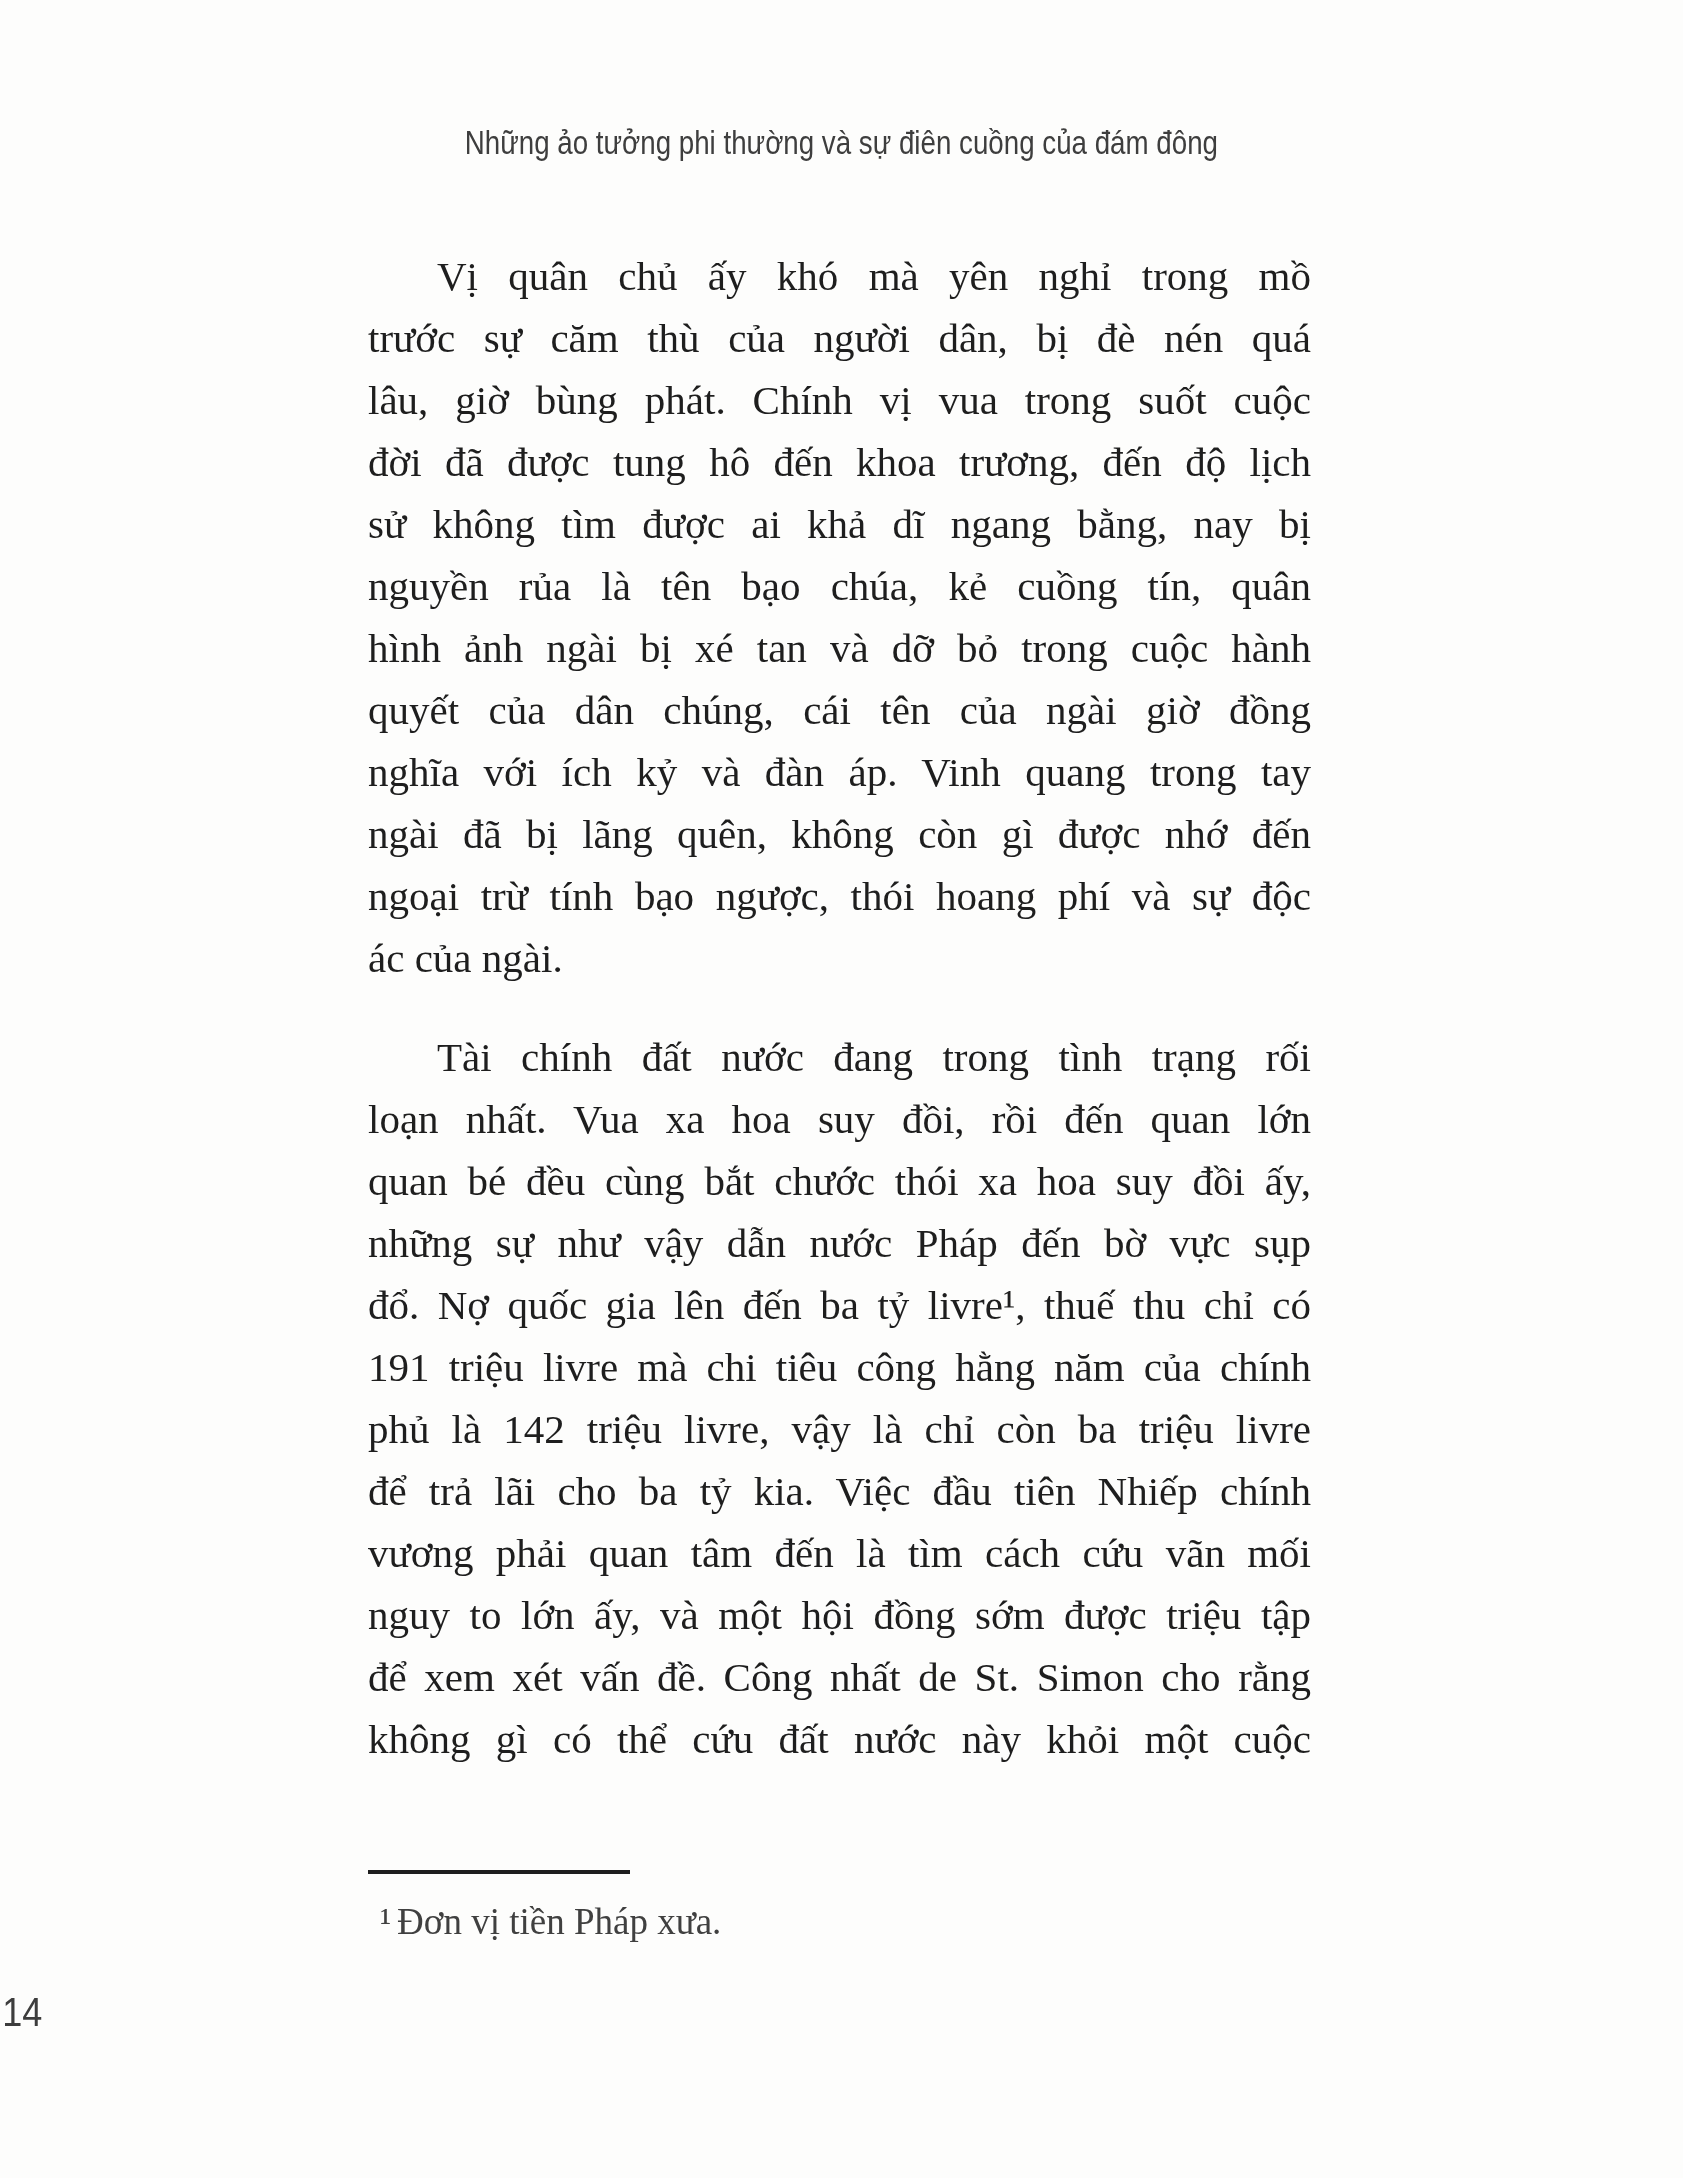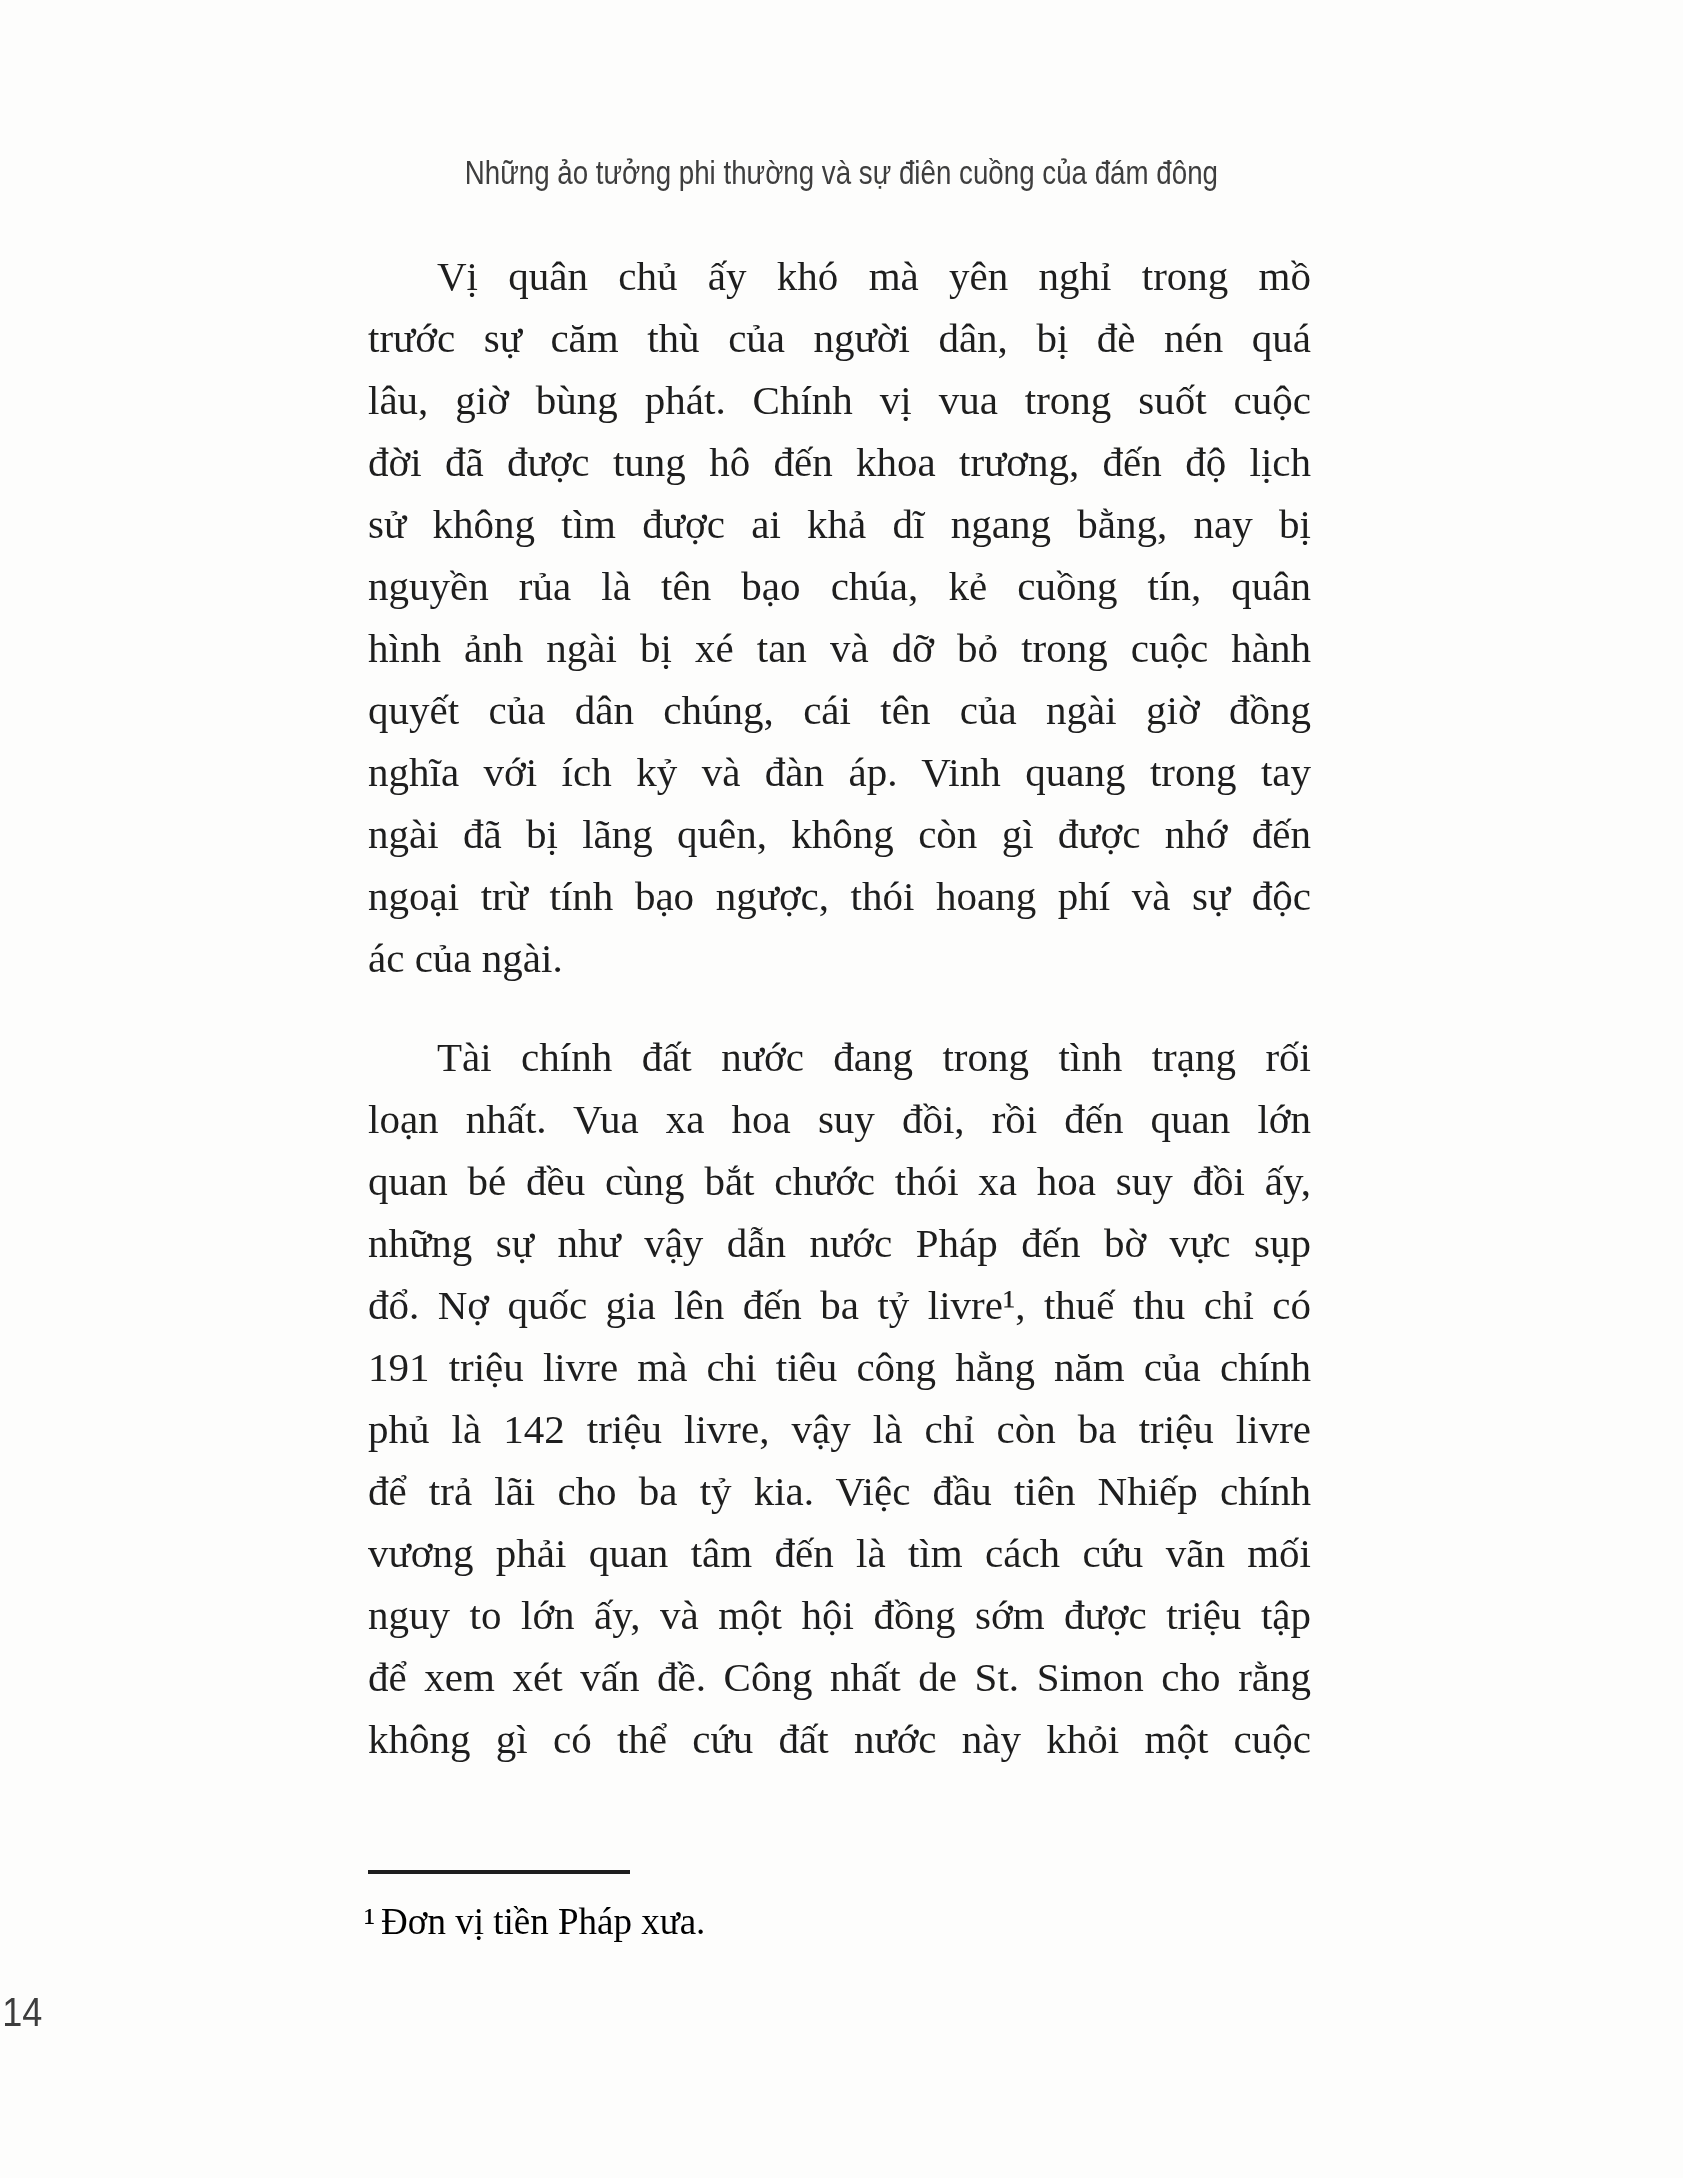--- a/index.html
+++ b/index.html
@@ -6,21 +6,21 @@
   .page{
     position:relative;
     width:1683px;height:2178px;
     background:#fdfdfc;
     overflow:hidden;
     font-family:"Liberation Serif","DejaVu Serif",serif;
     color:#1e1e1e;
   }
   
   .running-header{
-    position:absolute;top:153px;left:0;width:1683px;
+    position:absolute;top:123px;left:0;width:1683px;
     text-align:center;
   }
   .running-header span{
     display:inline-block;
     font-family:"Liberation Sans","DejaVu Sans",sans-serif;
     font-size:33px;line-height:40px;color:#3e3e3e;
     transform:scaleX(0.84);transform-origin:center;
     white-space:nowrap;
   }
   
@@ -36,22 +36,22 @@
     white-space:normal;
   }
   .line.first{padding-left:69px;}
   .line.last{text-align-last:left;}
   
   .footnote-rule{
     position:absolute;left:368px;top:1870px;
     width:262px;height:4px;background:#1e1e1e;
   }
   .footnote{
-    position:absolute;left:364px;top:1897px;width:947px;
-    font-size:37px;line-height:50px;color:#000000;
+    position:absolute;left:380px;top:1897px;width:947px;
+    font-size:37px;line-height:50px;color:#404040;
   }
   .footnote .fn-marker{margin-right:6px;}
   
   .page-number{
     position:absolute;left:0;top:1988px;width:1683px;
   }
   .page-number span{
     display:inline-block;
     font-family:"Liberation Sans","DejaVu Sans",sans-serif;
     font-size:40px;line-height:48px;color:#3d3d3d;

